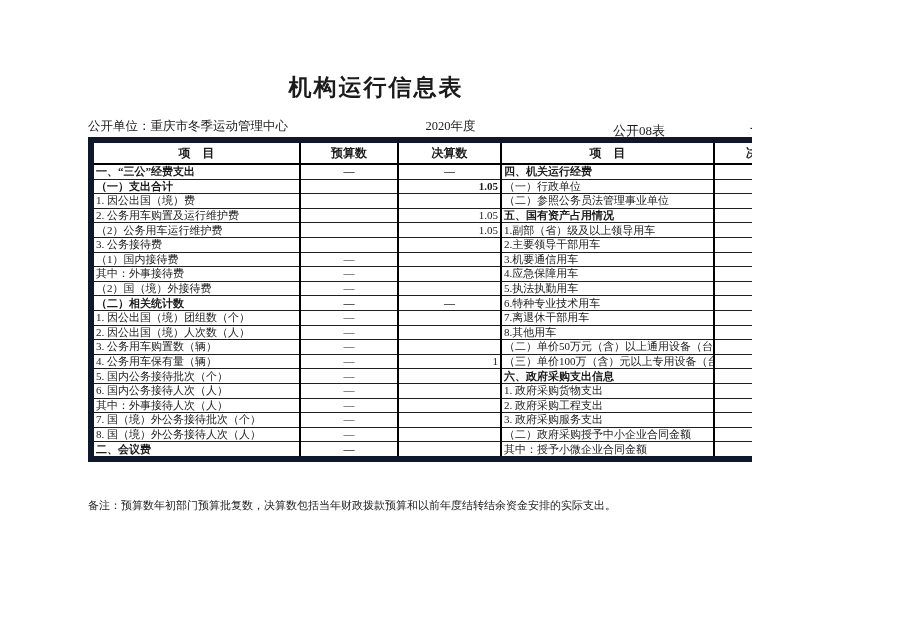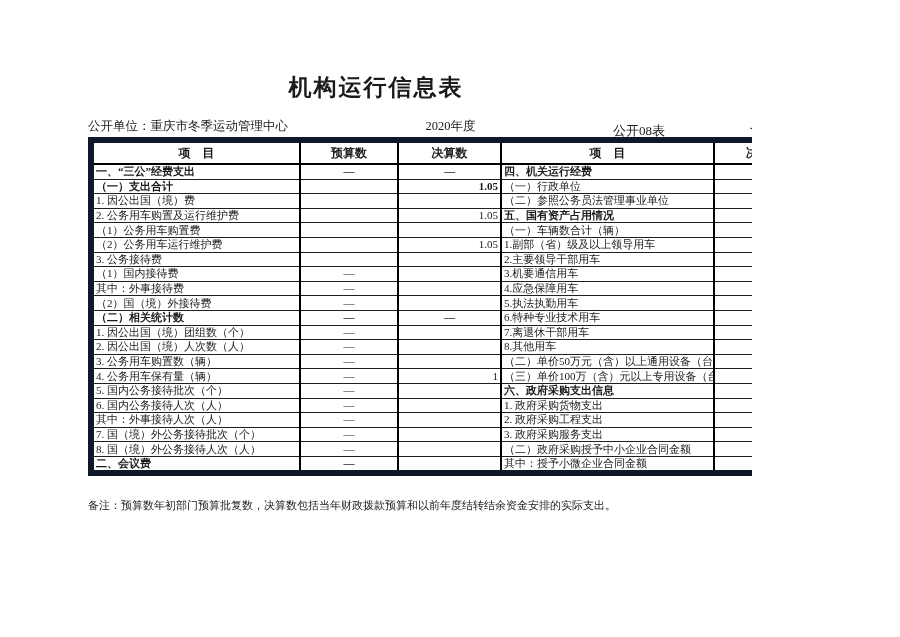--- a/index.html
+++ b/index.html
@@ -107,27 +107,20 @@
           <td class="val"></td>
         </tr>
         <tr>
           <td class="lbl ind1">2. 公务用车购置及运行维护费</td>
           <td class="val"></td>
           <td class="val">1.05</td>
           <td class="lbl ind0 bold">五、国有资产占用情况</td>
           <td class="val dash bold">—</td>
         </tr>
         <tr>
-          <td class="lbl ind2">（1）公务用车购置费</td>
-          <td class="val"></td>
-          <td class="val"></td>
-          <td class="lbl ind1">（一）车辆数合计（辆）</td>
-          <td class="val">1</td>
-        </tr>
-        <tr>
           <td class="lbl ind2">（2）公务用车运行维护费</td>
           <td class="val"></td>
           <td class="val">1.05</td>
           <td class="lbl ind2">1.副部（省）级及以上领导用车</td>
           <td class="val"></td>
         </tr>
         <tr>
           <td class="lbl ind1">3. 公务接待费</td>
           <td class="val"></td>
           <td class="val"></td>

